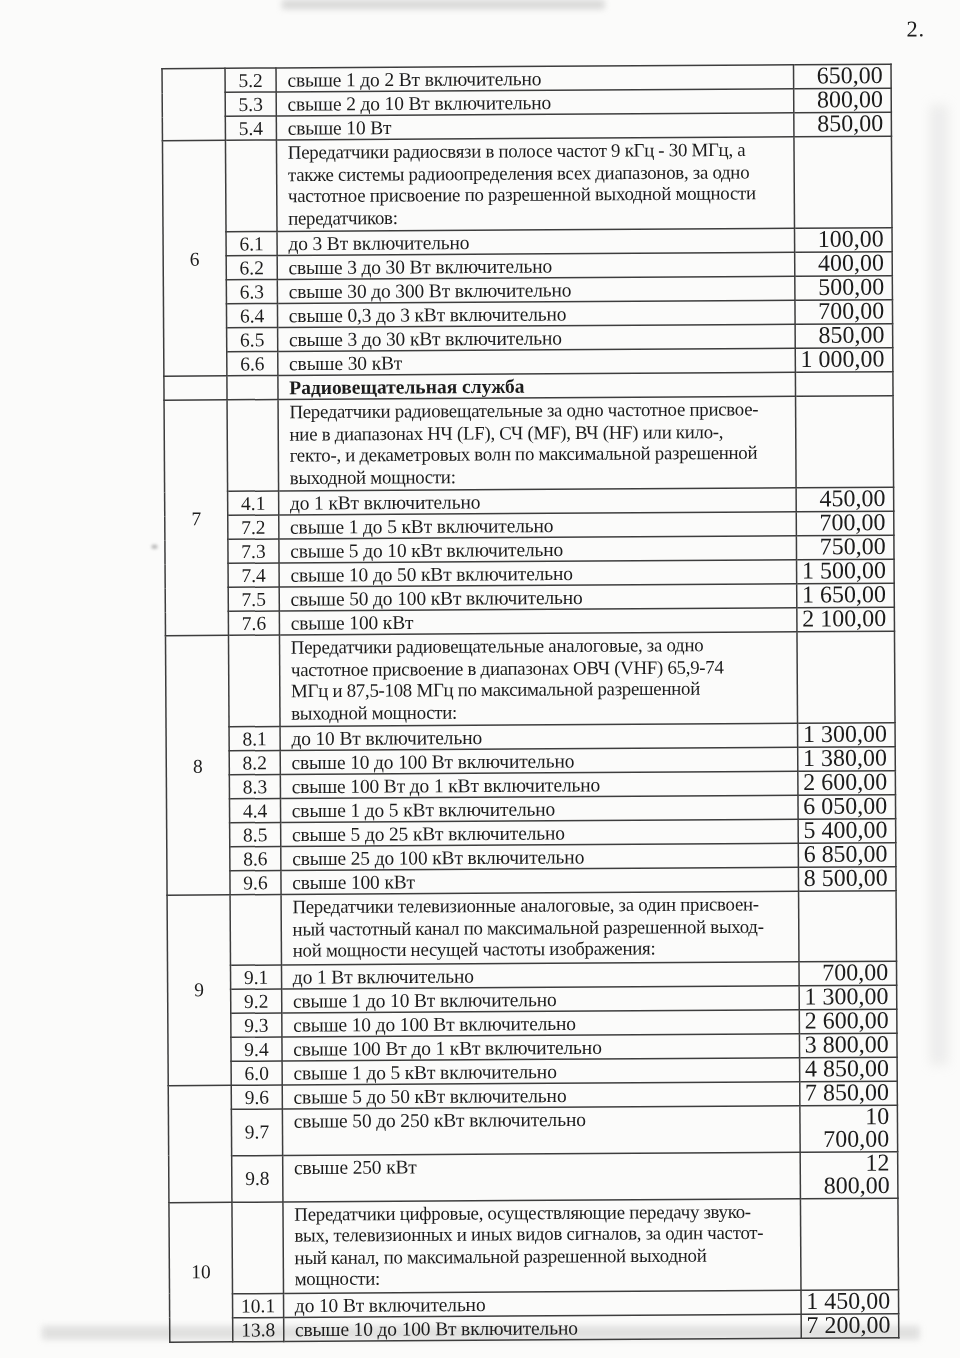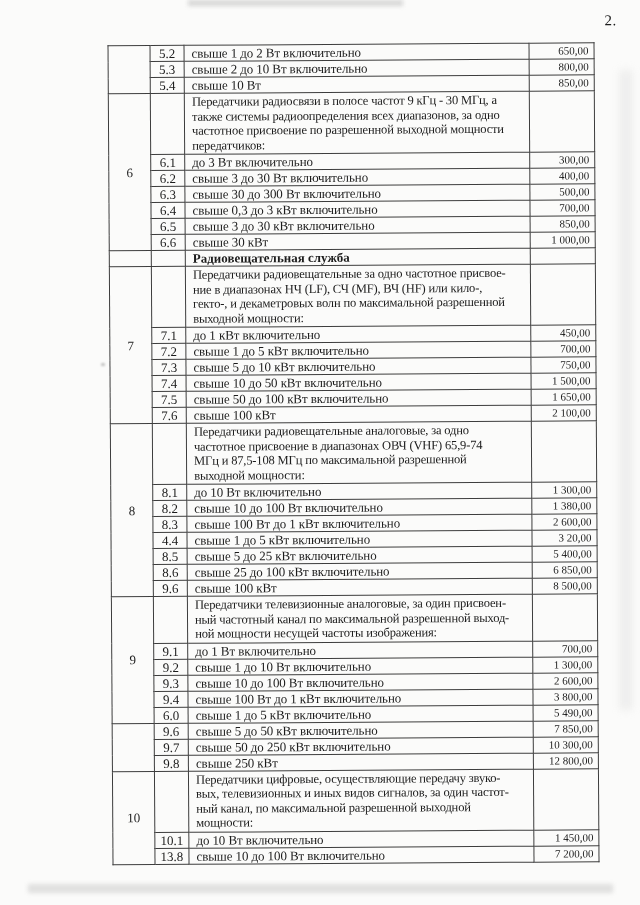--- a/index.html
+++ b/index.html
@@ -30,21 +30,21 @@
     border:1px solid #3d3d3d;
     font-size:13px;
     line-height:15px;
     padding:0 2px;
     vertical-align:top;
     overflow:hidden;
   }
   td.c1 { text-align:center; vertical-align:middle; }
   td.c2 { text-align:center; vertical-align:middle;margin-left:12px; }
   td.c3 { padding:0 4px 0 7px; letter-spacing:-0.1px; }
-  td.c4 { text-align:right; padding-right:5px; font-size:11px; vertical-align:middle; }
+  td.c4 { text-align:right; padding-right:5px; font-size:16px; vertical-align:middle; }
   td.hdr {
     white-space:pre-line;
     font-size:12.6px;
     letter-spacing:-0.2px;
     line-height:14.5px;
     padding-top:1px; padding-bottom:1px;
   }
   tr.item td { height:15px; }
   tr.section td { height:15px; }
   tr.section td.c3 { font-weight:bold; letter-spacing:0; }
@@ -110,21 +110,21 @@
           <td class="c2"></td>
           <td class="c3 hdr">Передатчики радиосвязи в полосе частот 9 кГц - 30 МГц, а
 также системы радиоопределения всех диапазонов, за одно
 частотное присвоение по разрешенной выходной мощности
 передатчиков:</td>
           <td class="c4"></td>
         </tr>
         <tr class="item">
           <td class="c2">6.1</td>
           <td class="c3">до 3 Вт включительно</td>
-          <td class="c4">300,00</td>
+          <td class="c4">100,00</td>
         </tr>
         <tr class="item">
           <td class="c2">6.2</td>
           <td class="c3">свыше 3 до 30 Вт включительно</td>
           <td class="c4">400,00</td>
         </tr>
         <tr class="item">
           <td class="c2">6.3</td>
           <td class="c3">свыше 30 до 300 Вт включительно</td>
           <td class="c4">500,00</td>
@@ -155,21 +155,21 @@
         <tr>
           <td class="c1" rowspan="7">7</td>
           <td class="c2"></td>
           <td class="c3 hdr">Передатчики радиовещательные за одно частотное присвое-
 ние в диапазонах НЧ (LF), СЧ (MF), ВЧ (HF) или кило-,
 гекто-, и декаметровых волн по максимальной разрешенной
 выходной мощности:</td>
           <td class="c4"></td>
         </tr>
         <tr class="item">
-          <td class="c2">7.1</td>
+          <td class="c2">4.1</td>
           <td class="c3">до 1 кВт включительно</td>
           <td class="c4">450,00</td>
         </tr>
         <tr class="item">
           <td class="c2">7.2</td>
           <td class="c3">свыше 1 до 5 кВт включительно</td>
           <td class="c4">700,00</td>
         </tr>
         <tr class="item">
           <td class="c2">7.3</td>
@@ -212,21 +212,21 @@
           <td class="c4">1 380,00</td>
         </tr>
         <tr class="item">
           <td class="c2">8.3</td>
           <td class="c3">свыше 100 Вт до 1 кВт включительно</td>
           <td class="c4">2 600,00</td>
         </tr>
         <tr class="item">
           <td class="c2">4.4</td>
           <td class="c3">свыше 1 до 5 кВт включительно</td>
-          <td class="c4">3 20,00</td>
+          <td class="c4">6 050,00</td>
         </tr>
         <tr class="item">
           <td class="c2">8.5</td>
           <td class="c3">свыше 5 до 25 кВт включительно</td>
           <td class="c4">5 400,00</td>
         </tr>
         <tr class="item">
           <td class="c2">8.6</td>
           <td class="c3">свыше 25 до 100 кВт включительно</td>
           <td class="c4">6 850,00</td>
@@ -261,32 +261,32 @@
           <td class="c4">2 600,00</td>
         </tr>
         <tr class="item">
           <td class="c2">9.4</td>
           <td class="c3">свыше 100 Вт до 1 кВт включительно</td>
           <td class="c4">3 800,00</td>
         </tr>
         <tr class="item">
           <td class="c2">6.0</td>
           <td class="c3">свыше 1 до 5 кВт включительно</td>
-          <td class="c4">5 490,00</td>
+          <td class="c4">4 850,00</td>
         </tr>
         <tr class="item">
           <td class="c1" rowspan="3"></td>
           <td class="c2">9.6</td>
           <td class="c3">свыше 5 до 50 кВт включительно</td>
           <td class="c4">7 850,00</td>
         </tr>
         <tr class="item">
           <td class="c2">9.7</td>
           <td class="c3">свыше 50 до 250 кВт включительно</td>
-          <td class="c4">10 300,00</td>
+          <td class="c4">10 700,00</td>
         </tr>
         <tr class="item">
           <td class="c2">9.8</td>
           <td class="c3">свыше 250 кВт</td>
           <td class="c4">12 800,00</td>
         </tr>
 
         <tr>
           <td class="c1" rowspan="3">10</td>
           <td class="c2"></td>

